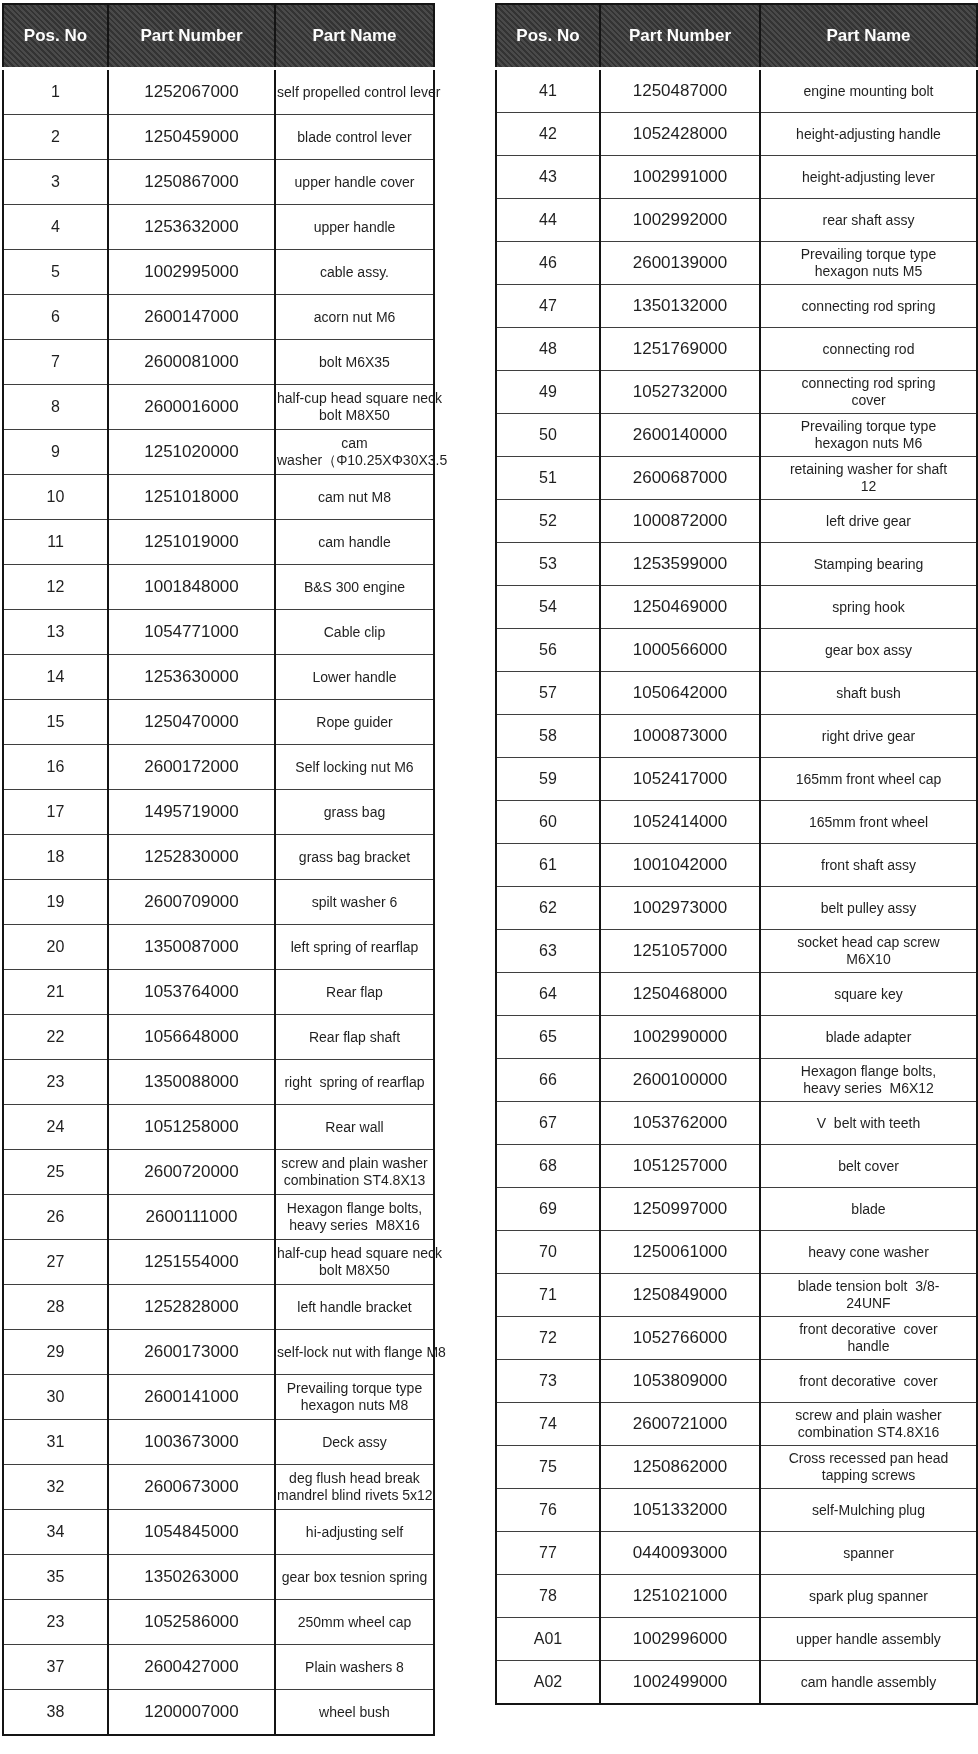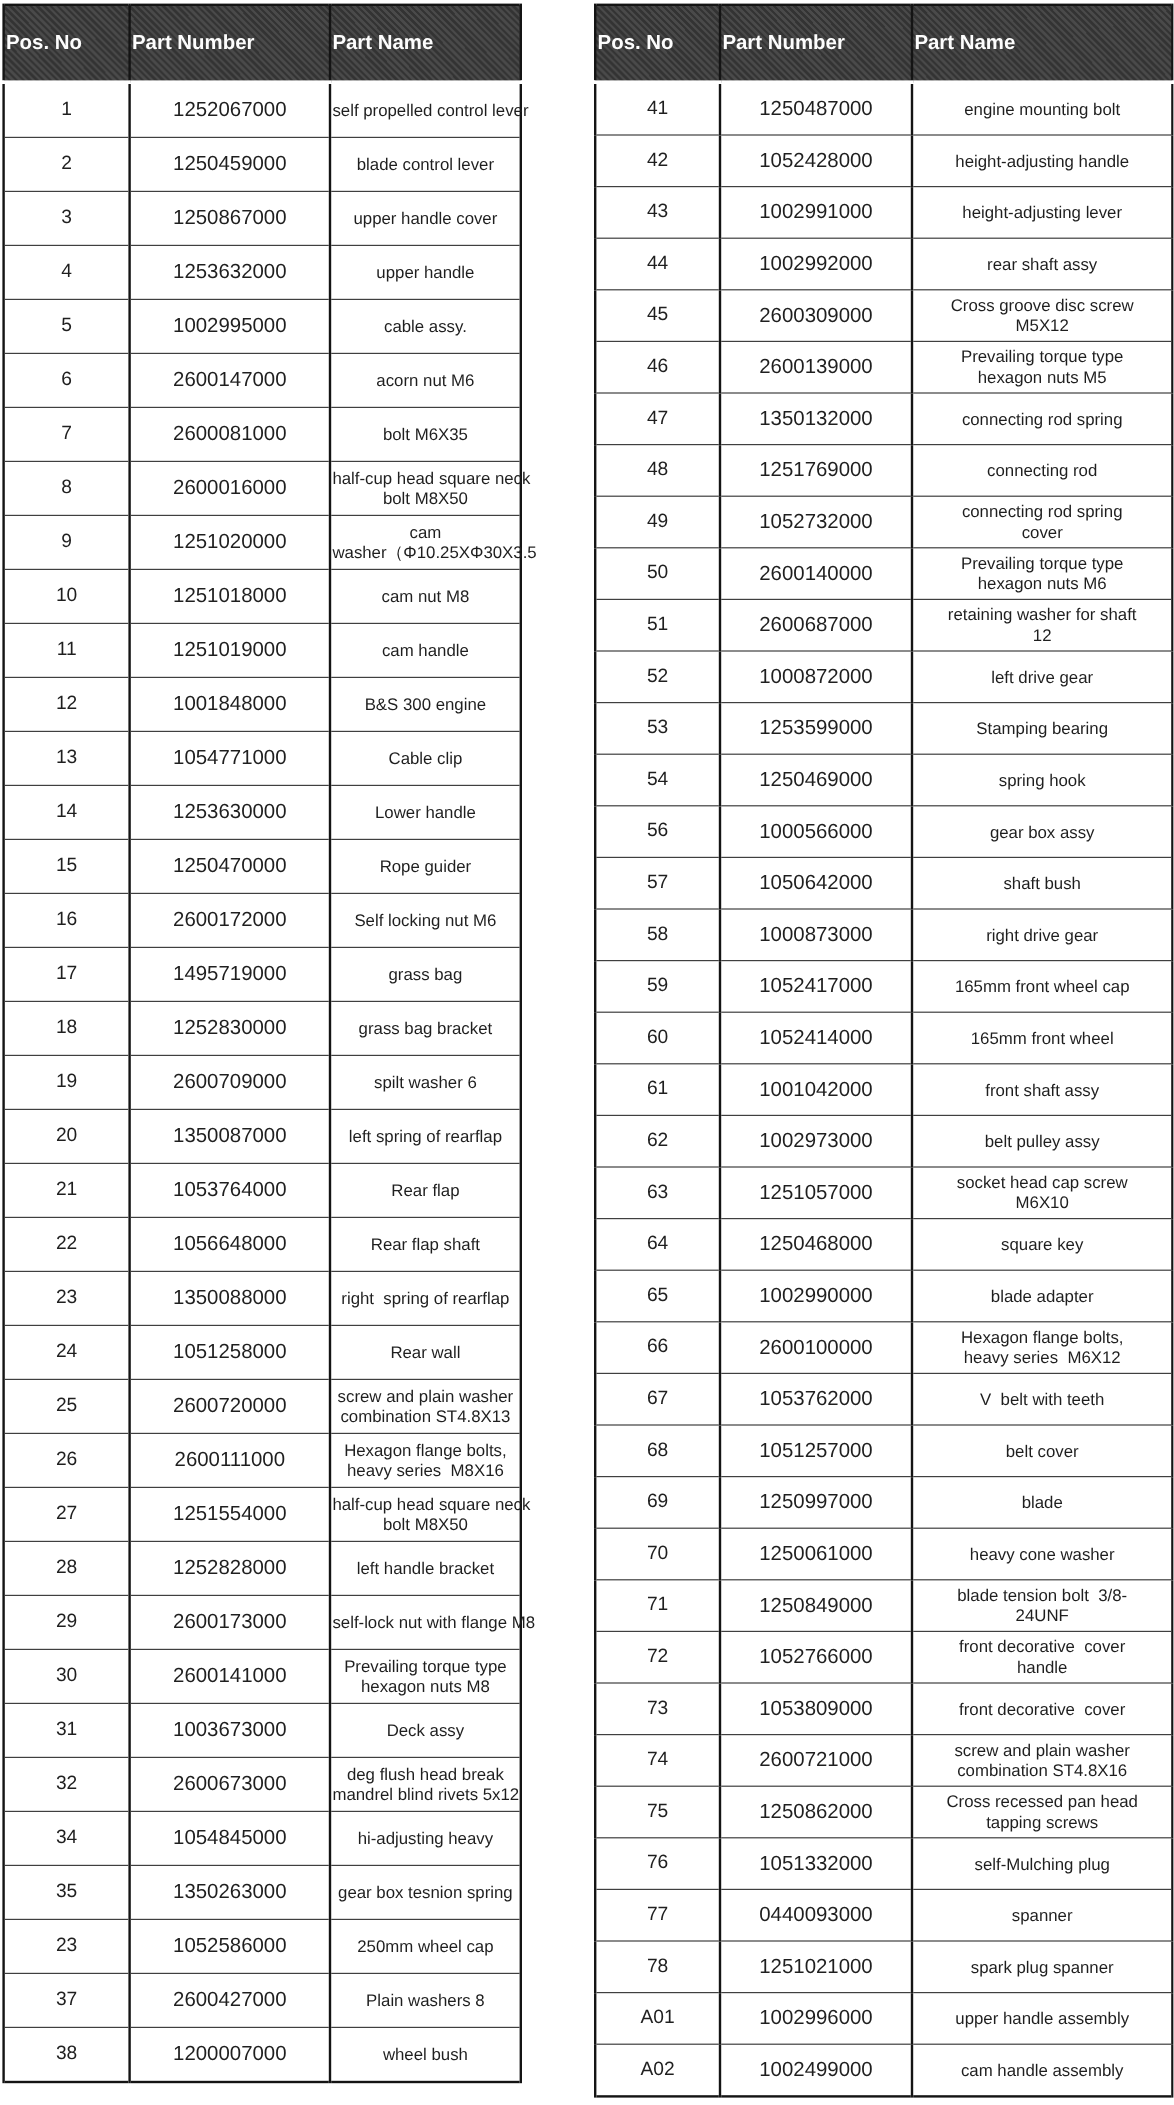--- a/index.html
+++ b/index.html
@@ -16,21 +16,21 @@
   table.right-table{width:481px;}
   .left-table col.c-pos{width:105px;}
   .left-table col.c-num{width:167px;}
   .left-table col.c-name{width:159px;}
   .right-table col.c-pos{width:104px;}
   .right-table col.c-num{width:160px;}
   .right-table col.c-name{width:217px;}
   th{
     height:60px;
     background:repeating-linear-gradient(45deg,#4a4a4a 0px,#4a4a4a 2px,#333333 2px,#333333 4px);
-    color:#fdfdfd;font-size:17px;font-weight:bold;text-align:left;
+    color:#fdfdfd;font-size:17px;font-weight:bold;text-align:center;
     border-left:2px solid #141414;border-right:2px solid #141414;
     border-bottom:3px solid #ffffff;
   }
   td{
     border-left:2px solid #141414;border-right:2px solid #141414;
     border-top:1px solid #3f3f3f;
     text-align:center;vertical-align:middle;
     padding:2px 1px;overflow:visible;
   }
   .left-table td{height:40px;}
@@ -221,21 +221,21 @@
   </tr>
         <tr>
     <td class="pos">32</td>
     <td class="num">2600673000</td>
     <td class="name">deg flush head break
 mandrel blind rivets 5x12</td>
   </tr>
         <tr>
     <td class="pos">34</td>
     <td class="num">1054845000</td>
-    <td class="name">hi-adjusting heavy</td>
+    <td class="name">hi-adjusting self</td>
   </tr>
         <tr>
     <td class="pos">35</td>
     <td class="num">1350263000</td>
     <td class="name">gear box tesnion spring</td>
   </tr>
         <tr>
     <td class="pos">23</td>
     <td class="num">1052586000</td>
     <td class="name">250mm wheel cap</td>
@@ -281,26 +281,20 @@
     <td class="pos">43</td>
     <td class="num">1002991000</td>
     <td class="name">height-adjusting lever</td>
   </tr>
         <tr>
     <td class="pos">44</td>
     <td class="num">1002992000</td>
     <td class="name">rear shaft assy</td>
   </tr>
         <tr>
-    <td class="pos">45</td>
-    <td class="num">2600309000</td>
-    <td class="name">Cross groove disc screw
-M5X12</td>
-  </tr>
-        <tr>
     <td class="pos">46</td>
     <td class="num">2600139000</td>
     <td class="name">Prevailing torque type
 hexagon nuts M5</td>
   </tr>
         <tr>
     <td class="pos">47</td>
     <td class="num">1350132000</td>
     <td class="name">connecting rod spring</td>
   </tr>

